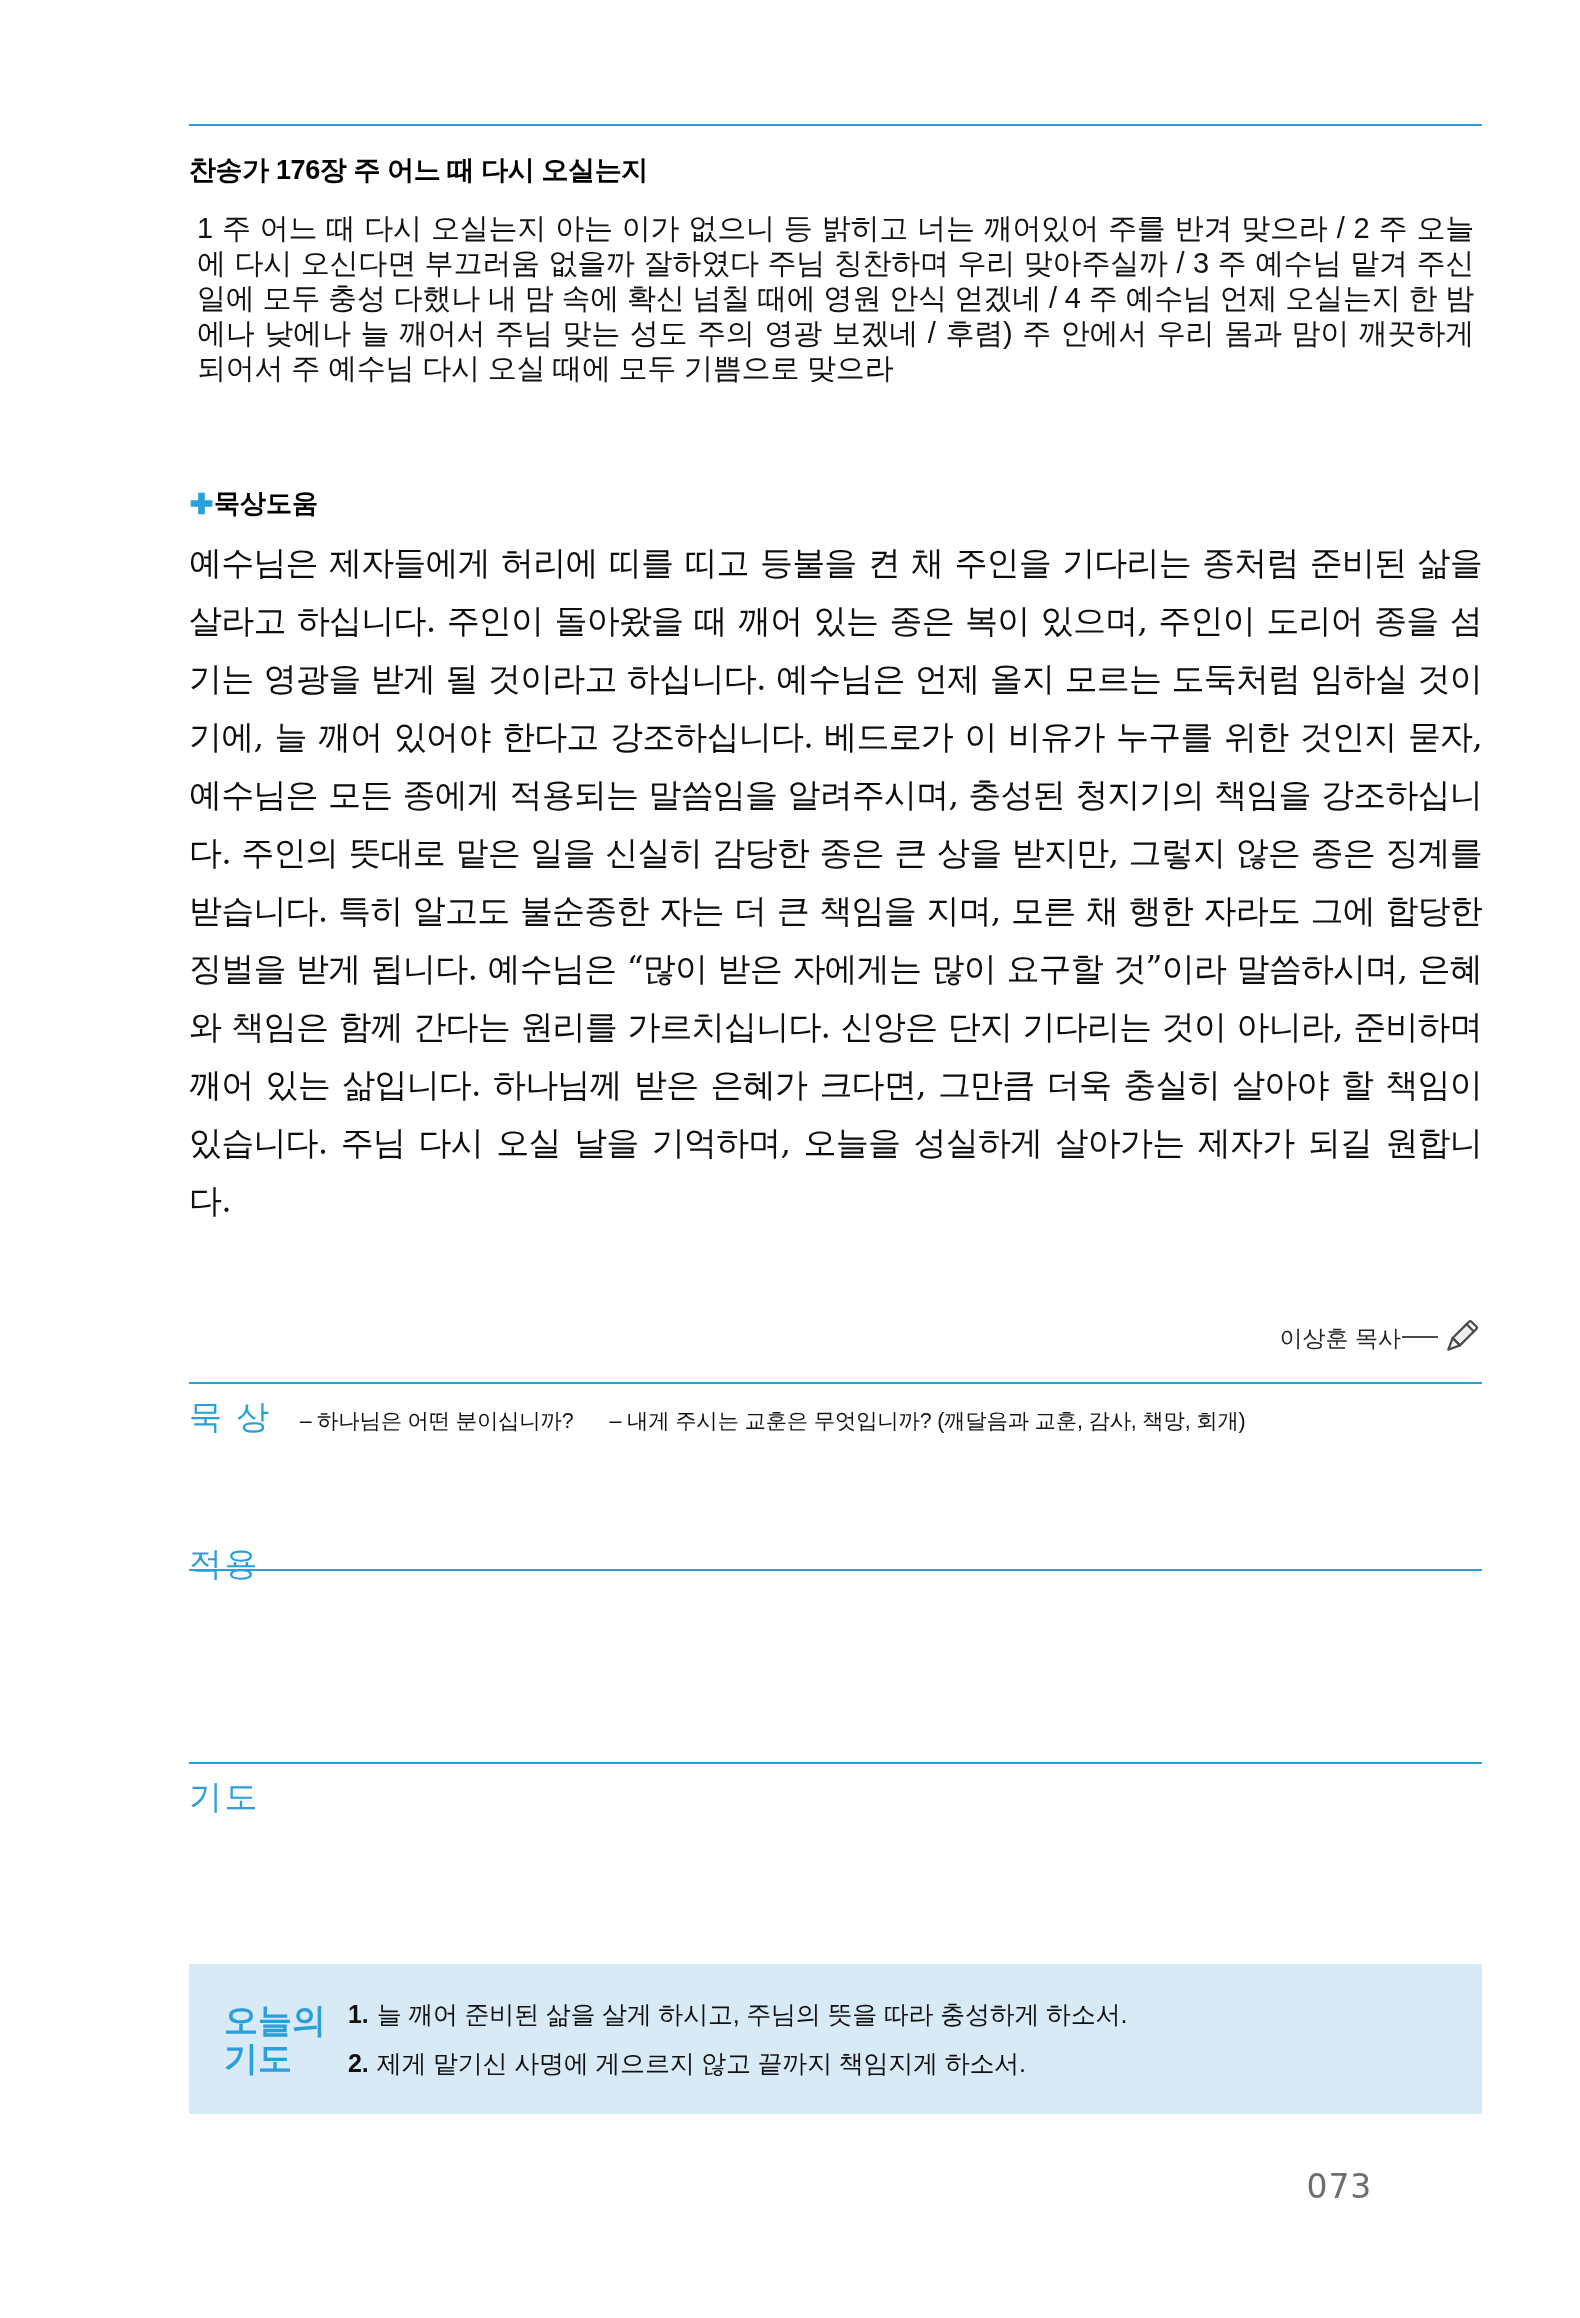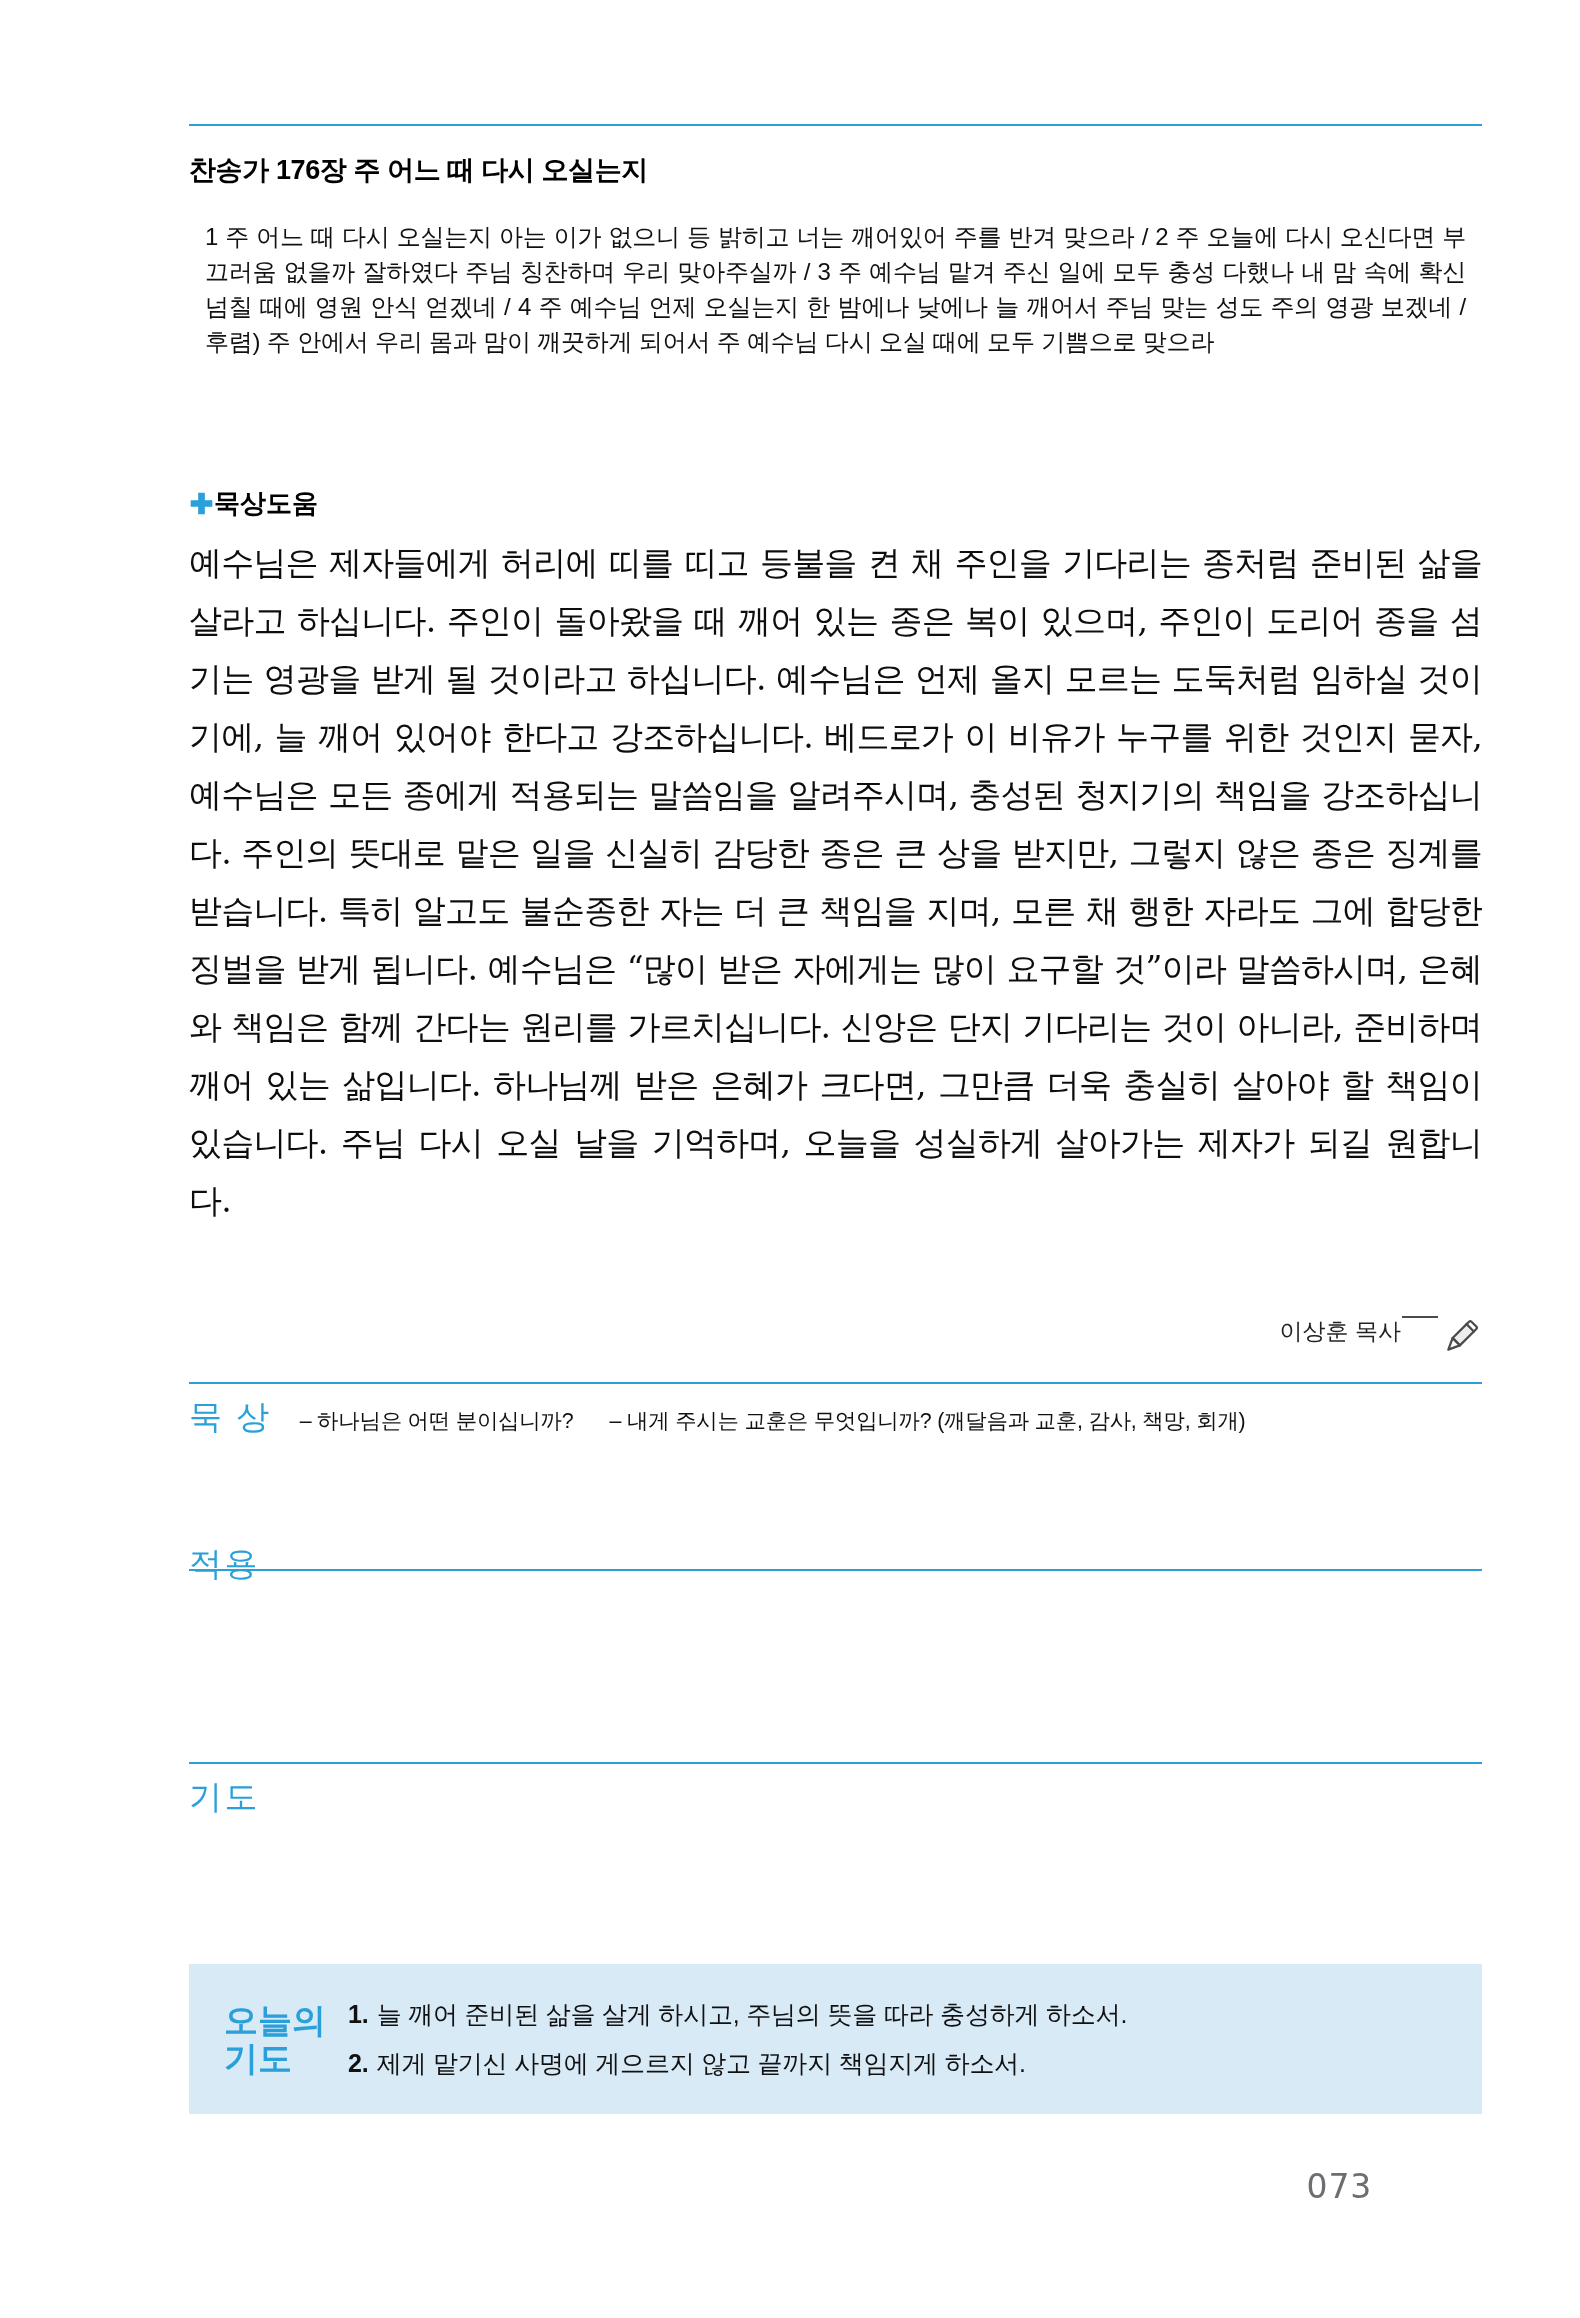--- a/index.html
+++ b/index.html
@@ -14,42 +14,42 @@
   .content{position:absolute;left:189px;top:0;width:1293px;height:100%;}
   .rule{position:absolute;left:0;right:0;height:0;border-top:2.5px solid #2aa0da;}
   .top-rule{top:124px;}
 
   .hymn-title{
     position:absolute;top:152px;left:0;right:0;
     font-size:27px;font-weight:bold;color:#000;
     letter-spacing:-0.4px;margin:0;
   }
   .hymn-lyrics{
-    position:absolute;top:203px;left:0;right:0;margin:16px;
-    font-size:24px;line-height:35px;color:#111;
+    position:absolute;top:203px;left:0;right:0;margin:8px;
+    font-size:29px;line-height:35px;color:#111;
     text-align:justify;word-break:break-all;letter-spacing:-0.2px;
   }
 
   .help-header{
     position:absolute;top:486px;left:0;
     display:flex;align-items:center;
     font-size:26px;font-weight:bold;color:#000;
   }
   .plus-wrap{display:inline-flex;align-items:center;}
 
   .body-text{
     position:absolute;top:534px;left:0;right:0;margin:0;
     font-family:"DejaVu Serif", serif;
     font-size:33px;line-height:58px;color:#0d0d0d;
     text-align:justify;word-break:break-all;letter-spacing:-0.8px;
   }
 
   .author-row{
     position:absolute;top:1316px;right:0;
-    display:flex;align-items:flex-start;gap:1px;
+    display:flex;align-items:center;gap:1px;
     font-size:23px;color:#222;
   }
   .author-name{padding-bottom:5px;}
   .sig-line{display:inline-block;width:36px;border-bottom:2.5px solid #4a4a4a;height:0;margin-bottom:8.2px;}
   .pencil{margin-bottom:1.6px;}
 
   .section-rule-meditation{top:1382px;}
   .section-rule-application{top:1569px;}
   .section-rule-prayer{top:1762px;}
 

